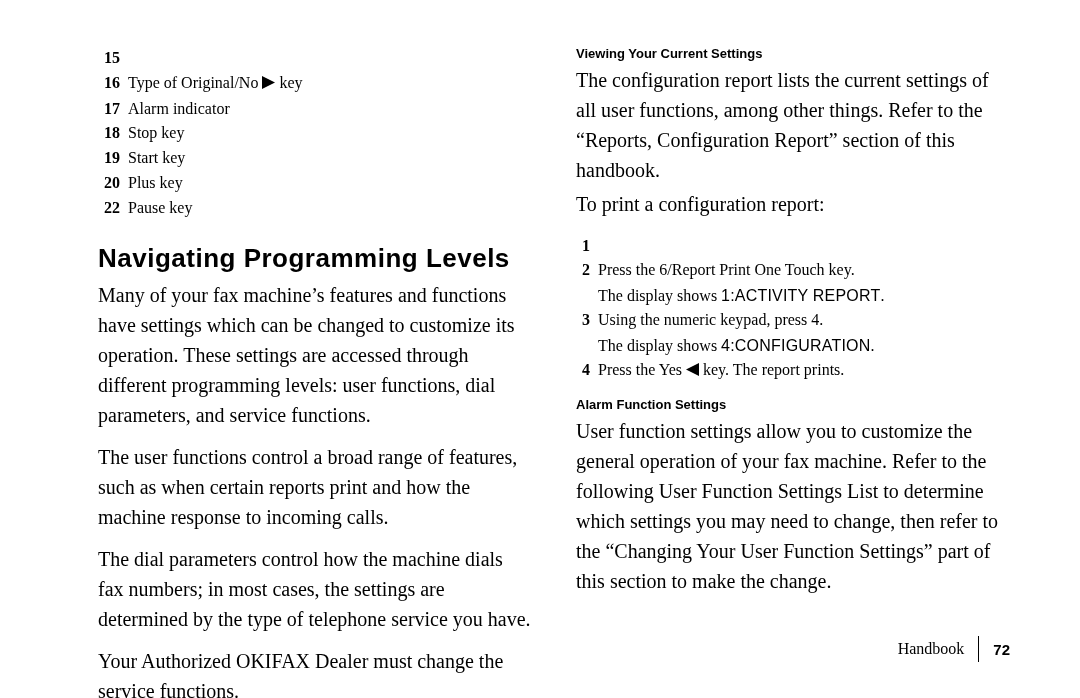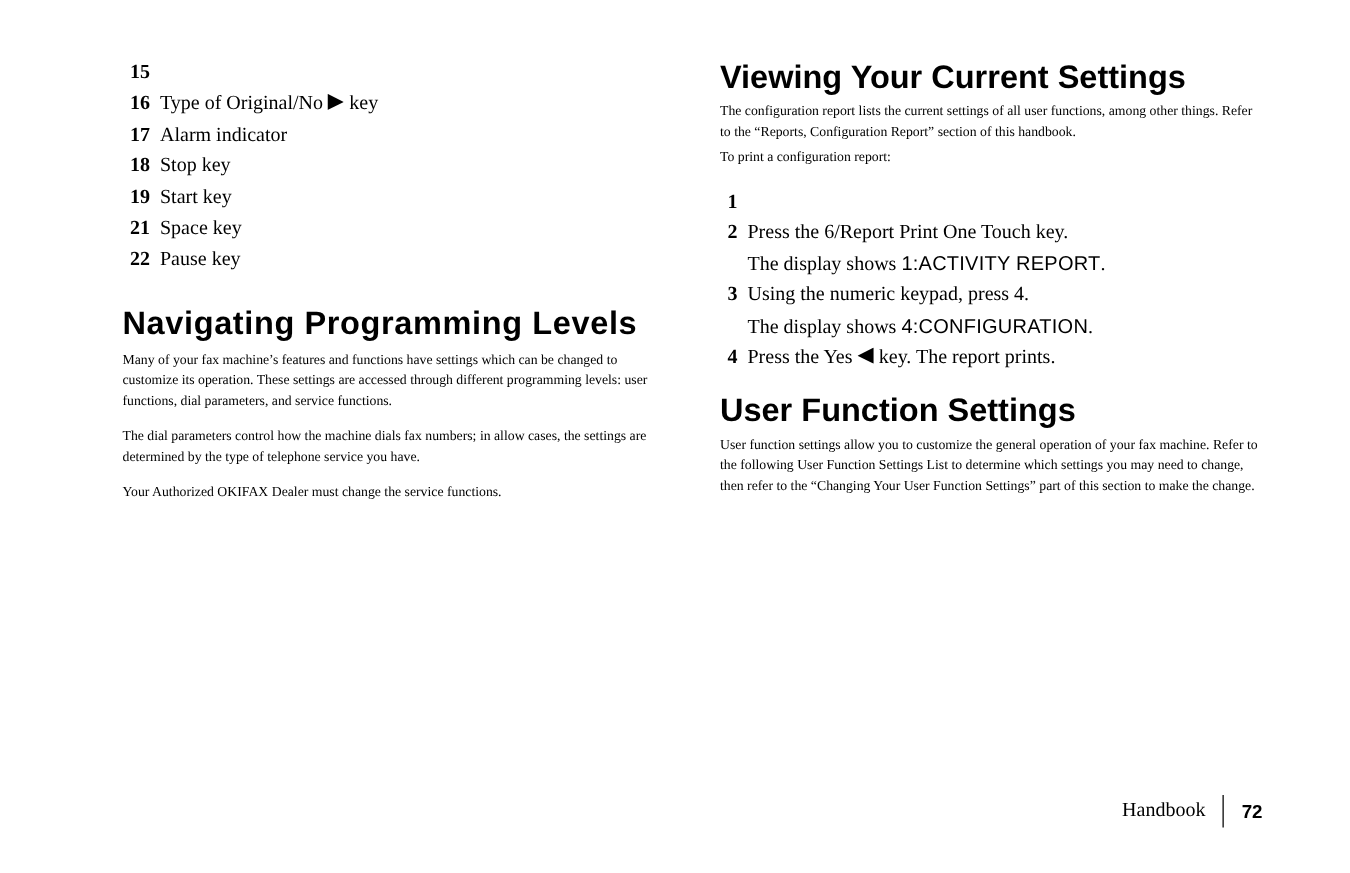--- a/index.html
+++ b/index.html
@@ -11,22 +11,22 @@
     display: flex; gap: 44px; height: 560px;
   }
   .col { flex: 1 1 0; }
   .num-list { list-style: none; }
   .num-list li { display: flex; gap: 8px; line-height: 1.55; font-size: 16px; }
   .num-list .n { font-weight: 700; min-width: 22px; text-align: right; }
   .ord-list { list-style: none; }
   .ord-list li { display: flex; gap: 8px; line-height: 1.5; font-size: 16px; }
   .ord-list .n { font-weight: 700; min-width: 14px; text-align: right; }
   h2.section { font-family: Arial, Helvetica, sans-serif; font-weight: 800; font-size: 26px; letter-spacing: 0.5px; margin: 22px 0 6px 0; }
-  h3.sub { font-family: Arial, Helvetica, sans-serif; font-weight: 800; font-size: 26px; margin: 0 0 2px 0; }
-  p { font-size: 11px; line-height: 1.5; margin: 4px 0 12px 0; }
+  h3.sub { font-family: Arial, Helvetica, sans-serif; font-weight: 800; font-size: 13px; margin: 0 0 2px 0; }
+  p { font-size: 20px; line-height: 1.5; margin: 4px 0 12px 0; }
   .tri { display: inline-block; vertical-align: -1px; }
   .tri svg { width: 13px; height: 13px; }
   .display-code { font-family: Arial, Helvetica, sans-serif; font-weight: 400; letter-spacing: 0.2px; }
   .footer { position: absolute; bottom: 36px; right: 70px; display: flex; align-items: center; gap: 14px; font-size: 16px; margin-top: 39px; }
   .footer .divider { width: 1px; height: 26px; background: #000; }
   .footer .pnum { font-weight: 700; font-family: Arial, Helvetica, sans-serif; font-size: 15px; }
   .step-body { display: block; }
   .step-body .subline { display: block; margin-top: 2px; }
 </style>
 </head>
@@ -52,32 +52,33 @@
           </li>
           <li>
             <span class="n">18</span>
             <span>Stop key</span>
           </li>
           <li>
             <span class="n">19</span>
             <span>Start key</span>
           </li>
           <li>
-            <span class="n">21</span>
-            <span>Space key</span>
+            <span class="n">20</span>
+            <span>Plus key</span>
           </li>
           <li>
             <span class="n">22</span>
             <span>Pause key</span>
           </li>
         </ul>
 
       <h2 class="section">Navigating Programming Levels</h2>
       <p>Many of your fax machine’s features and functions have settings which can be changed to customize its operation. These settings are accessed through different programming levels: user functions, dial parameters, and service functions.</p>
-      <p>The dial parameters control how the machine dials fax numbers; in allow cases, the settings are determined by the type of telephone service you have.</p>
+      <p>The user functions control a broad range of features, such as when certain reports print and how the machine response to incoming calls.</p>
+      <p>The dial parameters control how the machine dials fax numbers; in most cases, the settings are determined by the type of telephone service you have.</p>
       <p>Your Authorized OKIFAX Dealer must change the service functions.</p>
     </div>
 
     <div class="col">
       <h3 class="sub">Viewing Your Current Settings</h3>
       <p style="margin-bottom:4px;">The configuration report lists the current settings of all user functions, among other things. Refer to the “Reports, Configuration Report” section of this handbook.</p>
       <p style="margin:2px 0 15px 0;">To print a configuration report:</p>
 
       <ul class="ord-list" id="steps-list">
           <li>
@@ -92,21 +93,21 @@
             <span class="step-body">Using the numeric keypad, press 4.<span class="subline">The display shows <span class="display-code">4:CONFIGURATION</span>.</span></span>
           </li>
           <li>
             <span class="n">4</span>
             <span class="step-body">Press the Yes <span class="tri"><svg viewBox="0 0 10 10">
                   <polygon points="10,0 10,10 0,5" fill="#000"></polygon>
                 </svg></span> key. The report prints.</span>
           </li>
         </ul>
 
-      <h3 class="sub" style="margin-top:14px;">User Function Settings</h3>
+      <h3 class="sub" style="margin-top:14px;">Alarm Function Settings</h3>
       <p>User function settings allow you to customize the general operation of your fax machine. Refer to the following User Function Settings List to determine which settings you may need to change, then refer to the “Changing Your User Function Settings” part of this section to make the change.</p>
     </div>
 
   </div>
 
   <div class="footer">
     <span>Handbook</span>
     <span class="divider"></span>
     <span class="pnum">72</span>
   </div>

